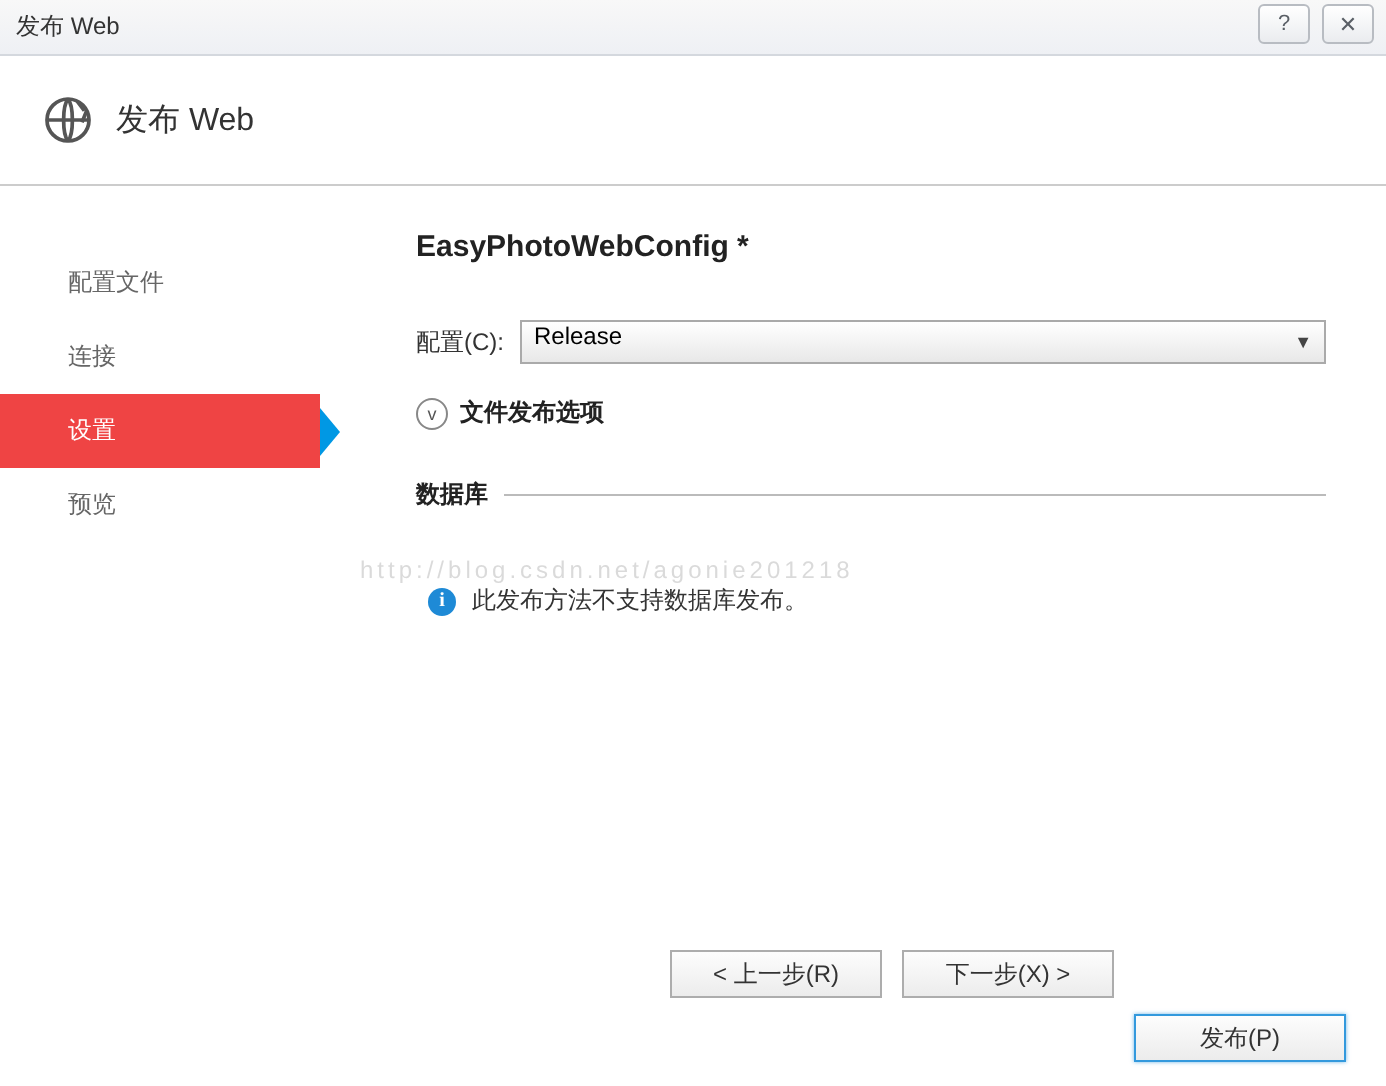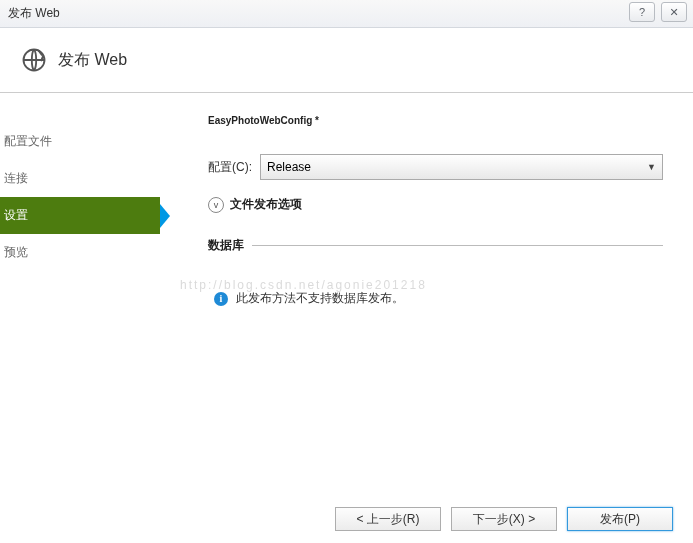--- a/index.html
+++ b/index.html
@@ -59,68 +59,67 @@
     }
     .body {
       display: flex;
       height: 420px;
     }
     .sidebar {
       width: 160px;
       padding-top: 30px;
     }
     .sidebar-item {
-      padding: 10px 4px;
+      padding: 10px 34px;
       color: #666;
       cursor: pointer;
       position: relative;
     }
     .sidebar-item.active {
-      background: #4d7c0f;
+      background: #ef4444;
       color: #fff;
     }
     .sidebar-item.active::after {
       content: "";
       position: absolute;
       right: -10px;
       top: 50%;
       transform: translateY(-50%);
       border-left: 10px solid #0098e4;
       border-top: 12px solid transparent;
       border-bottom: 12px solid transparent;
     }
     .main {
       flex: 1;
       padding: 22px 30px 0 48px;
     }
     .profile-title {
       font-weight: bold;
-      font-size: 10px;
+      font-size: 15px;
       color: #222;
       margin-bottom: 28px;
     }
     .config-row {
       display: flex;
       align-items: center;
       gap: 8px;
       margin-bottom: 16px;
       margin-top: 18px;
     }
     .config-label {
       color: #333;
       white-space: nowrap;
     }
     .select-wrap {
       flex: 1;
       border: 1px solid #aaa;
       background: linear-gradient(#fff, #e8e8e8);
       height: 22px;
       display: flex;
-      align-items: center;
-      padding: 12px 6px;
+      padding: 0 6px;
       cursor: pointer;
       position: relative;
     }
     .select-caret {
       position: absolute;
       right: 6px;
       top: 50%;
       transform: translateY(-50%);
       color: #444;
       font-size: 9px;
@@ -197,20 +196,21 @@
       display: flex;
       align-items: center;
       justify-content: center;
       cursor: pointer;
       color: #333;
       padding: 0 0;
     }
     .btn.primary {
       border: 1px solid #3399dd;
       box-shadow: 0 0 2px rgba(51,153,221,0.7);
+      margin-top: 32px;
     }
   </style>
 </head>
 <body>
 
 <div class="titlebar">
   <span class="titlebar-title">发布 Web</span>
   <div class="titlebar-controls">
     <div class="titlebar-btn">?</div>
     <div class="titlebar-btn">✕</div>

